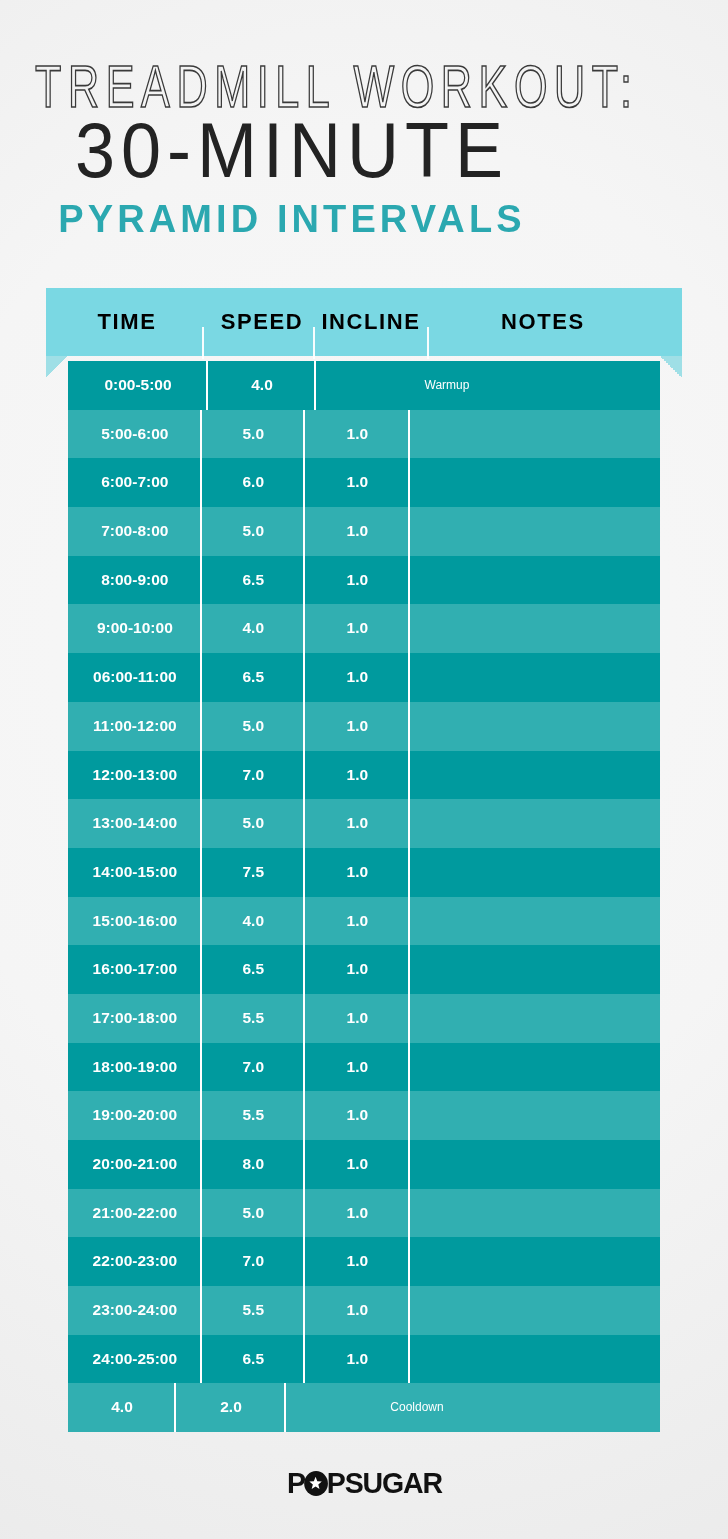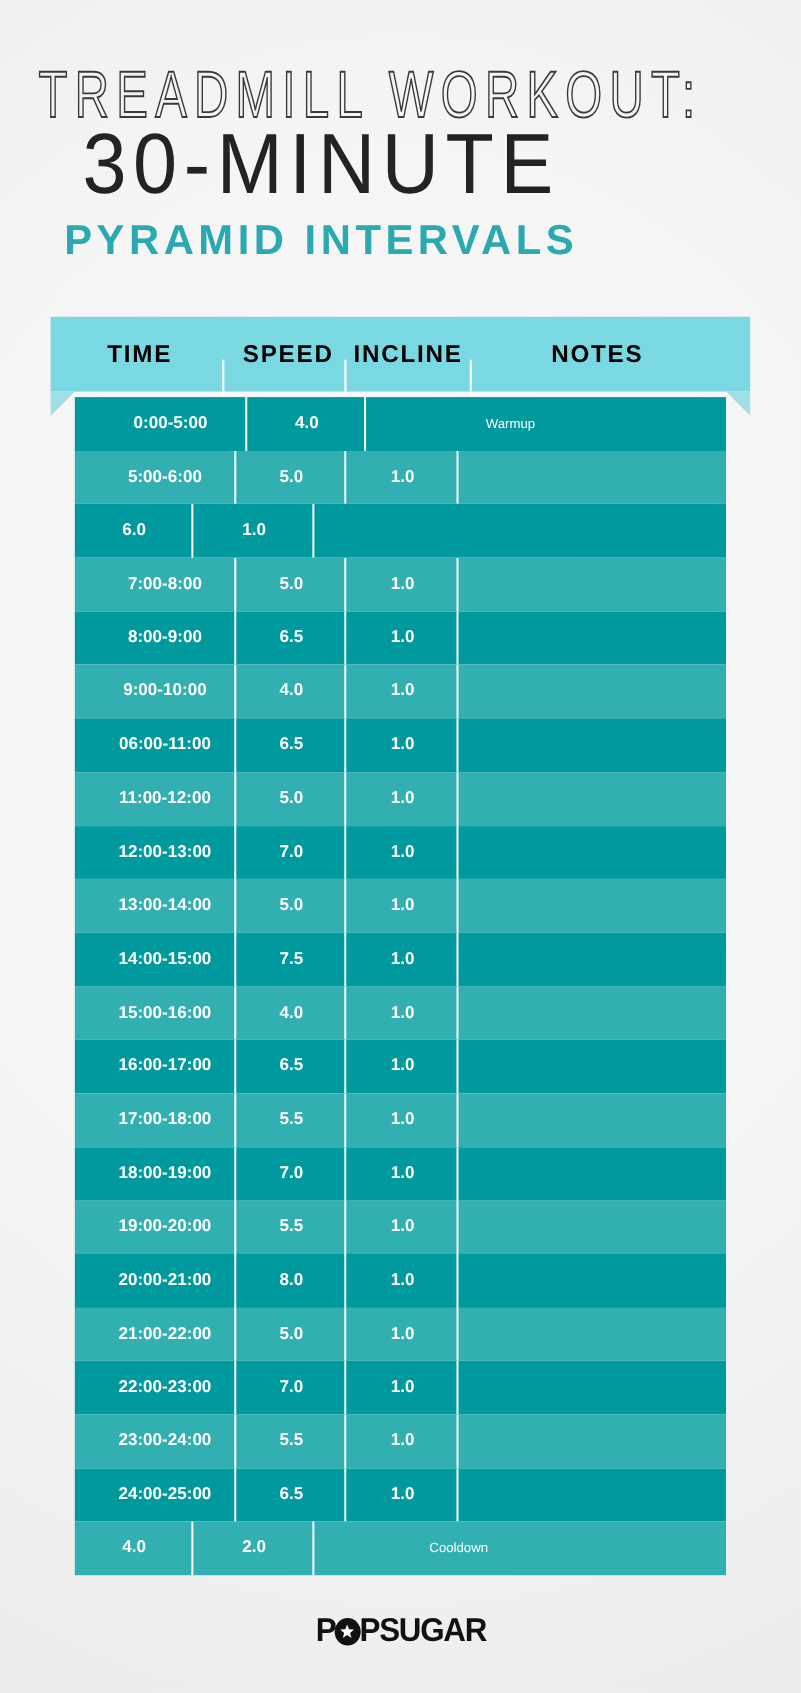--- a/index.html
+++ b/index.html
@@ -126,21 +126,21 @@
     color:#ffffff;
     font-size:15.5px;
     font-weight:700;
     text-align:center;
     height:48.7px;
     line-height:48.7px;
     position:relative;
     white-space:nowrap;
     overflow:hidden;
   }
-  .cell.c-time   {width:140px;padding-left:17px;}
+  .cell.c-time   {width:140px;}
   .cell.c-speed  {width:108px;}
   .cell.c-incline{width:110px;}
   .cell.c-notes  {width:262px;font-weight:400;font-size:12px;}
 
   .cell.c-time::after,
   .cell.c-speed::after,
   .cell.c-incline::after{
     content:"";
     position:absolute;
     right:0;top:0;
@@ -214,20 +214,21 @@
         <div class="cell c-speed">4.0</div>
         <div class="cell c-notes">Warmup</div>
       </div>
       <div class="row light">
         <div class="cell c-time">5:00-6:00</div>
         <div class="cell c-speed">5.0</div>
         <div class="cell c-incline">1.0</div>
         <div class="cell c-notes"></div>
       </div>
       <div class="row dark">
+        <div class="cell c-time">6:00-7:00</div>
         <div class="cell c-speed">6.0</div>
         <div class="cell c-incline">1.0</div>
         <div class="cell c-notes"></div>
       </div>
       <div class="row light">
         <div class="cell c-time">7:00-8:00</div>
         <div class="cell c-speed">5.0</div>
         <div class="cell c-incline">1.0</div>
         <div class="cell c-notes"></div>
       </div>

